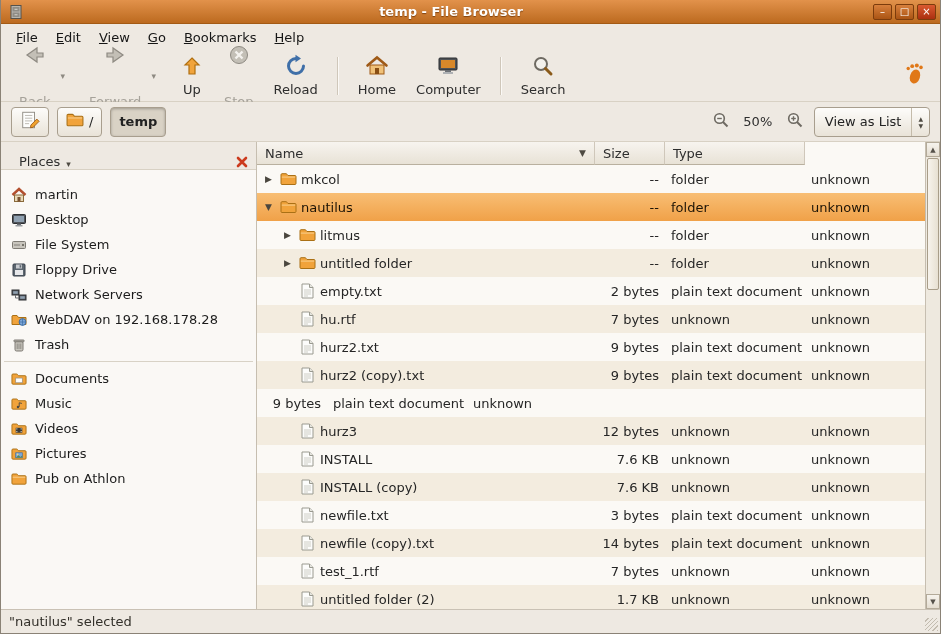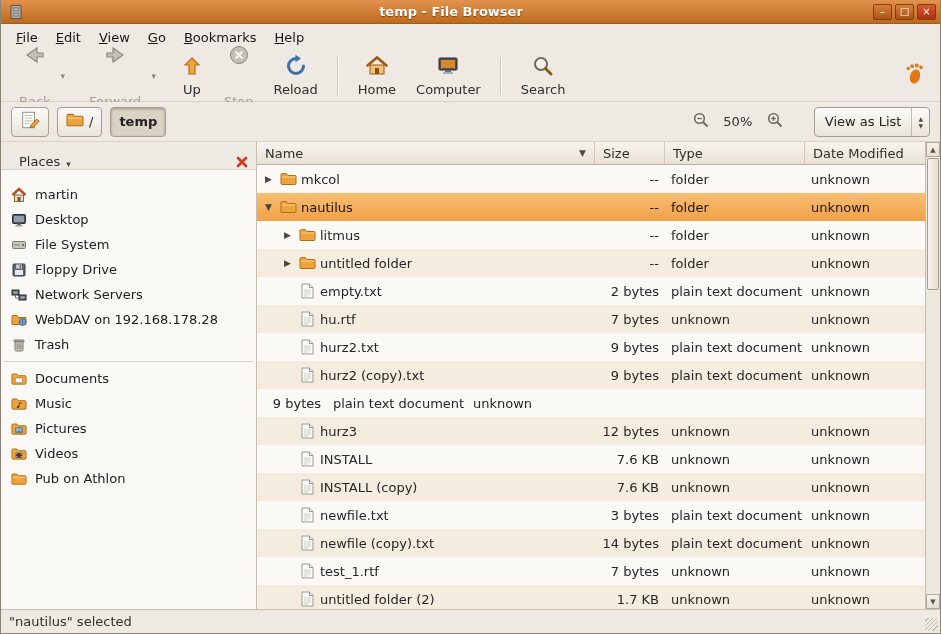--- a/index.html
+++ b/index.html
@@ -42,21 +42,21 @@
   .locationbar { height:40px; flex:none; display:flex; align-items:center; gap:8px;
                  padding:0 10px; background:#eee9e2; border-bottom:1px solid #d8d1c4; }
   .lbtn { height:30px; display:flex; align-items:center; gap:5px; padding:0 8px;
           background:linear-gradient(#fdfcfa,#e9e3d8); border:1px solid #a89e8e;
           border-radius:4px; font-size:13px; color:#222; }
   .lbtn.active { background:#d9d2c5; box-shadow:inset 0 1px 3px rgba(0,0,0,.28); font-weight:bold; }
   .lspacer { flex:1; }
   .zbtn { padding:2px; display:flex; }
   .zoomlabel { min-width:36px; text-align:center; color:#2e2e2e; }
   .combo { height:30px; display:flex; align-items:stretch; border:1px solid #a89e8e;
-           border-radius:4px; background:linear-gradient(#fdfcfa,#e9e3d8); margin-left:20px; }
+           border-radius:4px; background:linear-gradient(#fdfcfa,#e9e3d8); margin-left:0; }
   .ctext { padding:0 10px; display:flex; align-items:center; color:#222; }
   .cspin { border-left:1px solid #c4bbaa; padding:0 6px; display:flex; flex-direction:column;
            justify-content:center; font-size:6px; line-height:7px; color:#4e4a42; }
 
   
   .main { flex:1; display:flex; min-height:0; }
 
   .sidebar { width:256px; flex:none; background:#faf8f5; border-right:1px solid #c6beb0;
              display:flex; flex-direction:column; }
   .sb-header { height:28px; flex:none; background:#eee9e2; border-bottom:1px solid #d8d1c4;
@@ -368,39 +368,39 @@
                 <circle cx="7.4" cy="9.6" r="1.3" fill="#4e4a42"></circle>
                 <path d="M8.7 9.6 L8.7 5.2 L11.6 5.9" stroke="#4e4a42" fill="none"></path>
               </svg>
             </span>
           <span>Music</span>
         </div>
         <div class="sitem">
           <span class="sico">
               <svg viewBox="0 0 17 13">
                 <path d="M1 2.2 C1 1.6 1.5 1.2 2 1.2 L6 1.2 C6.4 1.2 6.7 1.4 6.9 1.7 L8 3 L15 3 C15.6 3 16 3.5 16 4 L16 11 C16 11.6 15.5 12 15 12 L2 12 C1.4 12 1 11.6 1 11 Z" fill="#f1a33b" stroke="#aa7015"></path>
-                <rect x="5" y="5.2" width="7" height="5.3" fill="#7da7d8" stroke="#3c6ea5" stroke-width="0.7"></rect>
-                <circle cx="7" cy="7" r="0.9" fill="#f5d77a"></circle>
-                <path d="M5.4 10.2 L8 7.8 L10 9.6 L11.9 8 L11.9 10.2 Z" fill="#5a8a4a"></path>
-              </svg>
-            </span>
-          <span>Pictures</span>
-        </div>
-        <div class="sitem">
-          <span class="sico">
-              <svg viewBox="0 0 17 13">
-                <path d="M1 2.2 C1 1.6 1.5 1.2 2 1.2 L6 1.2 C6.4 1.2 6.7 1.4 6.9 1.7 L8 3 L15 3 C15.6 3 16 3.5 16 4 L16 11 C16 11.6 15.5 12 15 12 L2 12 C1.4 12 1 11.6 1 11 Z" fill="#f1a33b" stroke="#aa7015"></path>
                 <rect x="5" y="5.2" width="7" height="5.3" fill="#3a3a36"></rect>
                 <rect x="5.6" y="5.8" width="1.2" height="1.2" fill="#d8d5ce"></rect>
                 <rect x="10.2" y="5.8" width="1.2" height="1.2" fill="#d8d5ce"></rect>
                 <rect x="5.6" y="8.7" width="1.2" height="1.2" fill="#d8d5ce"></rect>
                 <rect x="10.2" y="8.7" width="1.2" height="1.2" fill="#d8d5ce"></rect>
               </svg>
             </span>
           <span>Videos</span>
+        </div>
+        <div class="sitem">
+          <span class="sico">
+              <svg viewBox="0 0 17 13">
+                <path d="M1 2.2 C1 1.6 1.5 1.2 2 1.2 L6 1.2 C6.4 1.2 6.7 1.4 6.9 1.7 L8 3 L15 3 C15.6 3 16 3.5 16 4 L16 11 C16 11.6 15.5 12 15 12 L2 12 C1.4 12 1 11.6 1 11 Z" fill="#f1a33b" stroke="#aa7015"></path>
+                <rect x="5" y="5.2" width="7" height="5.3" fill="#7da7d8" stroke="#3c6ea5" stroke-width="0.7"></rect>
+                <circle cx="7" cy="7" r="0.9" fill="#f5d77a"></circle>
+                <path d="M5.4 10.2 L8 7.8 L10 9.6 L11.9 8 L11.9 10.2 Z" fill="#5a8a4a"></path>
+              </svg>
+            </span>
+          <span>Pictures</span>
         </div>
         <div class="sitem">
           <span class="sico">
               <svg viewBox="0 0 17 13">
                 <path d="M1 2.2 C1 1.6 1.5 1.2 2 1.2 L6 1.2 C6.4 1.2 6.7 1.4 6.9 1.7 L8 3 L15 3 C15.6 3 16 3.5 16 4 L16 11 C16 11.6 15.5 12 15 12 L2 12 C1.4 12 1 11.6 1 11 Z" fill="#f1a33b" stroke="#aa7015"></path>
                 <path d="M1.8 4.6 L15.2 4.6" stroke="#f8cf8e" fill="none"></path>
               </svg>
             </span>
           <span>Pub on Athlon</span>
         </div>
@@ -413,23 +413,20 @@
           <div class="hcell name">
             <span>Name</span>
             <span class="sort">▼</span>
           </div>
           <div class="hcell size">
             <span>Size</span>
           </div>
           <div class="hcell type">
             <span>Type</span>
           </div>
-          <div class="hcell date">
-            <span>Date Modified</span>
-          </div>
         </div>
         <div class="rows">
 
             <div class="frow even">
               <div class="c name">
                 <span class="ind" style="width: 0px;"></span>
                 <span class="exp">▶</span>
                 <span class="fico folder">
                   <svg width="17" height="14" viewBox="0 0 17 13">
                     <path d="M1 2.2 C1 1.6 1.5 1.2 2 1.2 L6 1.2 C6.4 1.2 6.7 1.4 6.9 1.7 L8 3 L15 3 C15.6 3 16 3.5 16 4 L16 11 C16 11.6 15.5 12 15 12 L2 12 C1.4 12 1 11.6 1 11 Z" fill="#f1a33b" stroke="#aa7015"></path>

